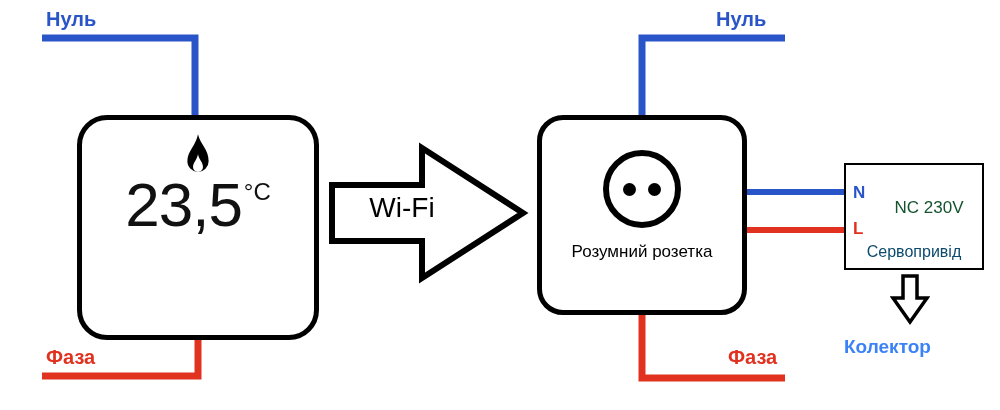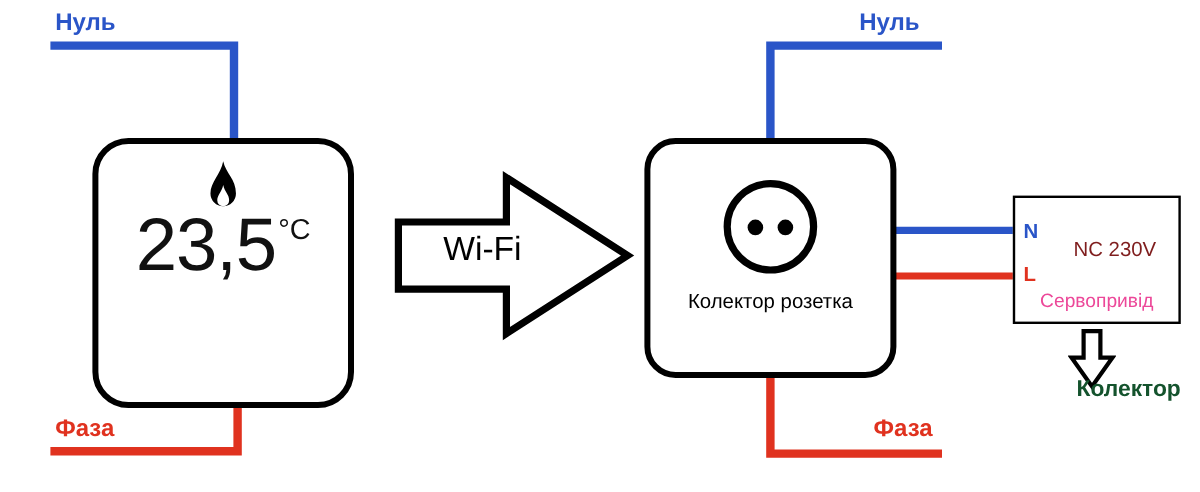--- a/index.html
+++ b/index.html
@@ -13,21 +13,21 @@
   .wire.red  { stroke:#e0321f; stroke-width:7; }
   .wire.thin-blue { stroke:#2a55c8; stroke-width:6; }
   .wire.thin-red  { stroke:#e0321f; stroke-width:6; }
 
   .lbl { position:absolute; font-weight:bold; font-size:20px; white-space:nowrap; }
   .lbl.blue { color:#2a55c8; }
   .lbl.red  { color:#e0321f;text-align:right; }
 
   
   .thermostat {
-    position:absolute; left:45px; top:115px; width:218px; height:225px;
+    position:absolute; left:45px; top:115px; width:242px; height:225px;
     border:5px solid #000; border-radius:30px; background:#fff;
     box-sizing:border-box; display:flex; flex-direction:column; align-items:center;
   }
   .flame { margin-top:14px; height:46px; }
   .temp-row { display:flex; align-items:flex-start; margin-top:-6px; line-height:1; }
   .temp-value { font-size:62px; color:#111; letter-spacing:-1px; }
   .temp-unit  { font-size:24px; color:#111; margin-top:6px; margin-left:2px; }
   .thermo-name { margin-top:6px; text-align:center; font-size:19px; color:#000; line-height:1.3; }
 
   
@@ -50,27 +50,27 @@
   .socket-pin { width:13px; height:13px; background:#000; border-radius:50%; }
   .socket-name { margin-top:14px; font-size:17px; color:#000; }
 
   
   .servo-box {
     position:absolute; left:812px; top:163px; width:140px; height:107px;
     border:2px solid #000; background:#fff; box-sizing:border-box;
   }
   .servo-n { position:absolute; left:7px; top:18px; font-weight:bold; font-size:17px; color:#2a55c8; }
   .servo-l { position:absolute; left:7px; top:54px; font-weight:bold; font-size:17px; color:#e0321f; }
-  .servo-spec { position:absolute; left:30px; top:33px; width:106px; text-align:center; font-size:17px; color:#7f1d1d; }
-  .servo-name { position:absolute; left:0; bottom:7px; width:100%; text-align:center; font-size:16px; color:#ec4899; }
+  .servo-spec { position:absolute; left:30px; top:33px; width:106px; text-align:center; font-size:17px; color:#14532d; }
+  .servo-name { position:absolute; left:0; bottom:7px; width:100%; text-align:center; font-size:16px; color:#0c4a6e; }
 
   
   .down-arrow { position:absolute; left:858px; top:274px; }
-  .collector  { position:absolute; left:812px; top:314px; width:140px; text-align:right;
-                font-size:19px; font-weight:600; color:#14532d; }
+  .collector  { position:absolute; left:812px; top:336px; width:140px; text-align:left;
+                font-size:19px; font-weight:600; color:#3b82f6; }
 </style>
 </head>
 <body>
 
 <div class="stage">
 
   <svg class="wires" width="1000" height="410" viewBox="0 0 1000 410">
     <path class="wire blue" d="M10 38 H163 V118"></path>
     <path class="wire red" d="M166 337 V376 H10"></path>
     <path class="wire blue" d="M753 38 H610 V118"></path>
@@ -100,21 +100,21 @@
   <svg class="wifi-arrow" width="202" height="148" viewBox="0 0 202 148">
     <polygon points="5,45 95,45 95,8 196,73 95,138 95,101 5,101" fill="#fff" stroke="#000" stroke-width="6" stroke-linejoin="miter"></polygon>
   </svg>
   <div class="wifi-text">Wi-Fi</div>
 
   <div class="socket-box">
     <div class="socket-face">
       <span class="socket-pin"></span>
       <span class="socket-pin"></span>
     </div>
-    <div class="socket-name">Колектор розетка</div>
+    <div class="socket-name">Розумний розетка</div>
   </div>
 
   <div class="servo-box">
     <span class="servo-n">N</span>
     <span class="servo-l">L</span>
     <div class="servo-spec">NC 230V</div>
     <div class="servo-name">Сервопривід</div>
   </div>
 
   <svg class="down-arrow" width="40" height="52" viewBox="0 0 40 52">

